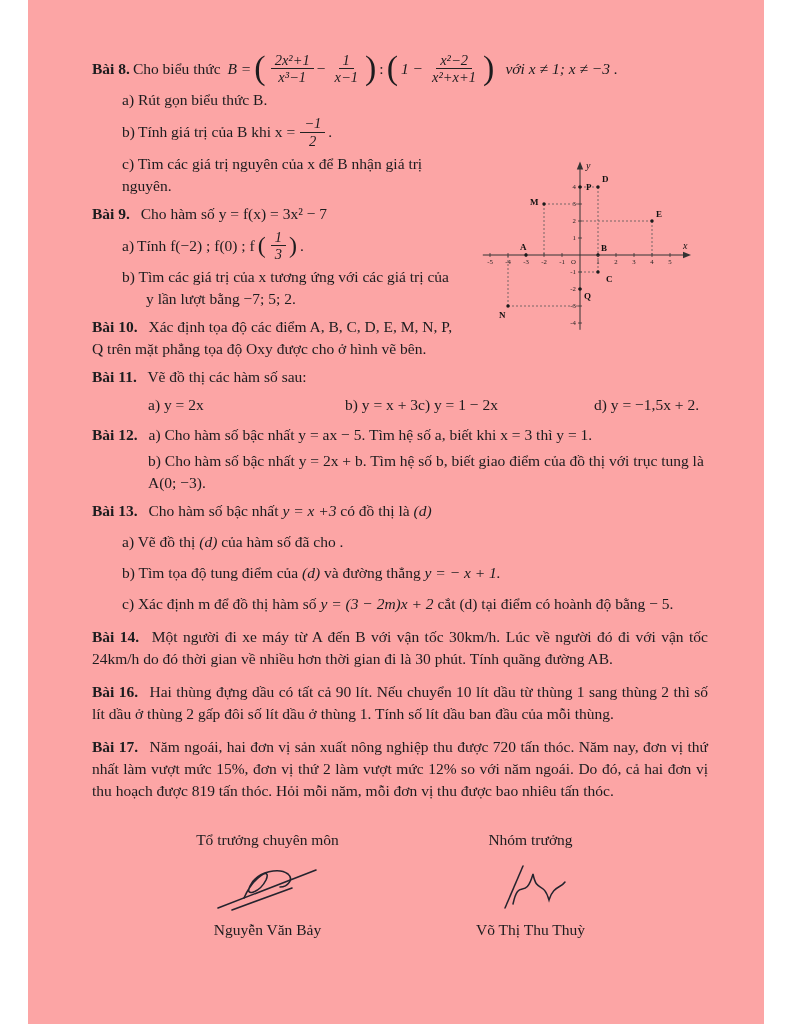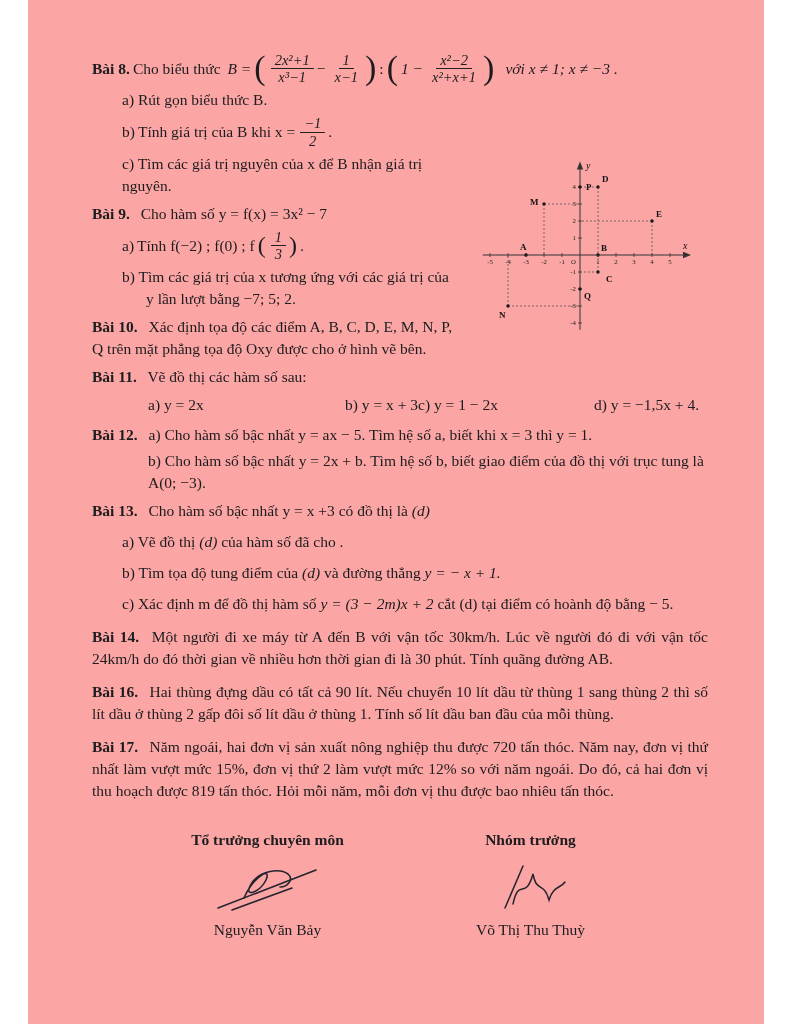--- a/index.html
+++ b/index.html
@@ -35,21 +35,21 @@
   .opts .opt:nth-child(1){ width:134px; }
   .opts .opt:nth-child(2){ width:136px;text-align:right; }
   .opts .opt:nth-child(3){ width:176px; }
 
   .ex12b { margin:4px 0 4px 56px; }
   .ex13-item { margin:9px 0 9px 30px; }
   .ex13-d { margin:9px 0; text-indent:30px; }
 
   .sig { display:flex; justify-content:space-between; padding:16px 46px 0 44px; }
   .sig .col { width:300px; text-align:center; }
-  .sig .title { font-weight:700; margin-bottom:4px; }
+  .sig .title { font-weight:400; margin-bottom:4px; }
   .sig .scribble { height:62px; display:flex; align-items:center; justify-content:center; }
   .sig .name { margin-top:2px; }
 
   
   .tk { font-size:6.8px; font-family:"Liberation Serif",serif; fill:#222; }
   .pt { font-size:9px; font-weight:700; font-family:"Liberation Serif",serif; fill:#111; }
   .ax { font-size:10px; font-style:italic; font-family:"Liberation Serif",serif; fill:#111; }
   .proj { stroke:#555; stroke-dasharray:2 2; stroke-width:.8; fill:none; }
 </style>
 </head>
@@ -220,41 +220,41 @@
       <span class="opt">
         <span>b)</span>
         <span>y = x + 3</span>
       </span>
       <span class="opt">
         <span>c)</span>
         <span>y = 1 − 2x</span>
       </span>
       <span class="opt">
         <span>d)</span>
-        <span>y = −1,5x + 4.</span>
+        <span>y = −1,5x + 2.</span>
       </span>
     </div>
   </div>
 
   <div class="ex">
     <div>
       <span class="blb">Bài 12.</span>
       <span>a)</span>
       <span>Cho hàm số bậc nhất y = ax − 5. Tìm hệ số a, biết khi x = 3 thì y = 1.</span>
     </div>
     <div class="ex12b">
       <span>b)</span>
       <span>Cho hàm số bậc nhất y = 2x + b. Tìm hệ số b, biết giao điểm của đồ thị với trục tung là A(0; −3).</span>
     </div>
   </div>
 
   <div class="ex">
     <div>
       <span class="blb">Bài 13.</span>
-      <span><span>Cho hàm số bậc nhất </span><span style="">y = x +3</span><span> có đồ thị là </span><span style="font-style: italic;">(d)</span></span>
+      <span><span>Cho hàm số bậc nhất </span><span style="font-style: italic;">y = x +3</span><span> có đồ thị là </span><span style="font-style: italic;">(d)</span></span>
     </div>
     <div class="ex13-item">
       <span>a)</span>
       <span><span>Vẽ đồ thị </span><span style="font-style: italic;">(d)</span><span> của hàm số đã cho .</span></span>
     </div>
     <div class="ex13-item">
       <span>b)</span>
       <span><span>Tìm tọa độ tung điểm của </span><span style="font-style: italic;">(d)</span><span> và đường thẳng </span><span style="font-style: italic;">y = − x + 1.</span></span>
     </div>
     <div class="ex13-item">

